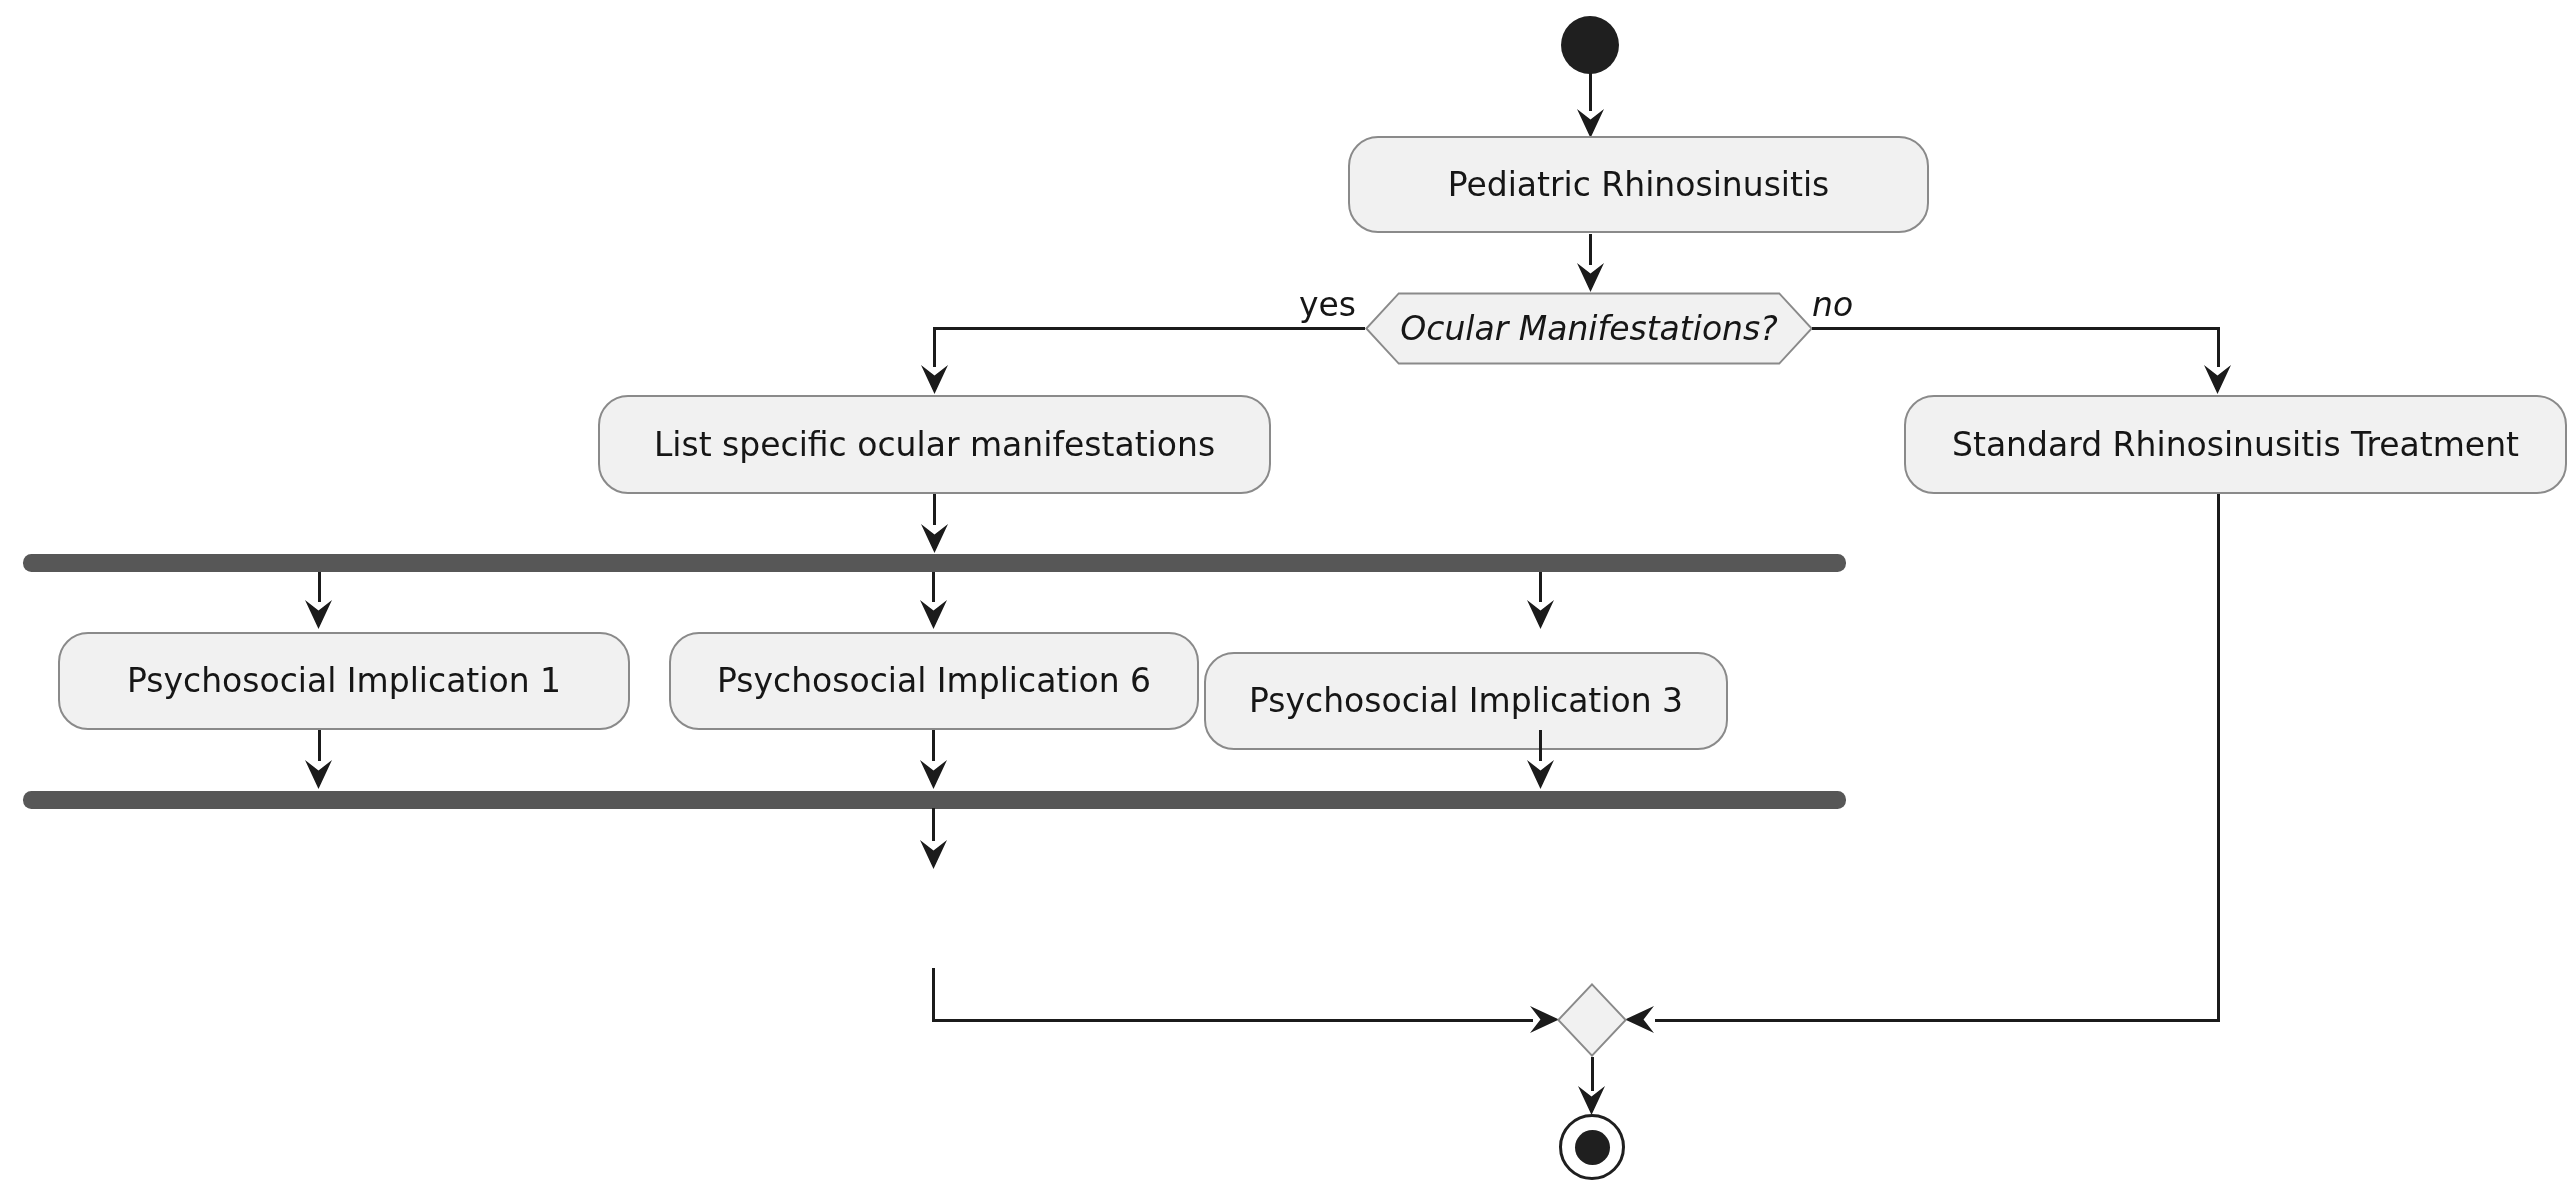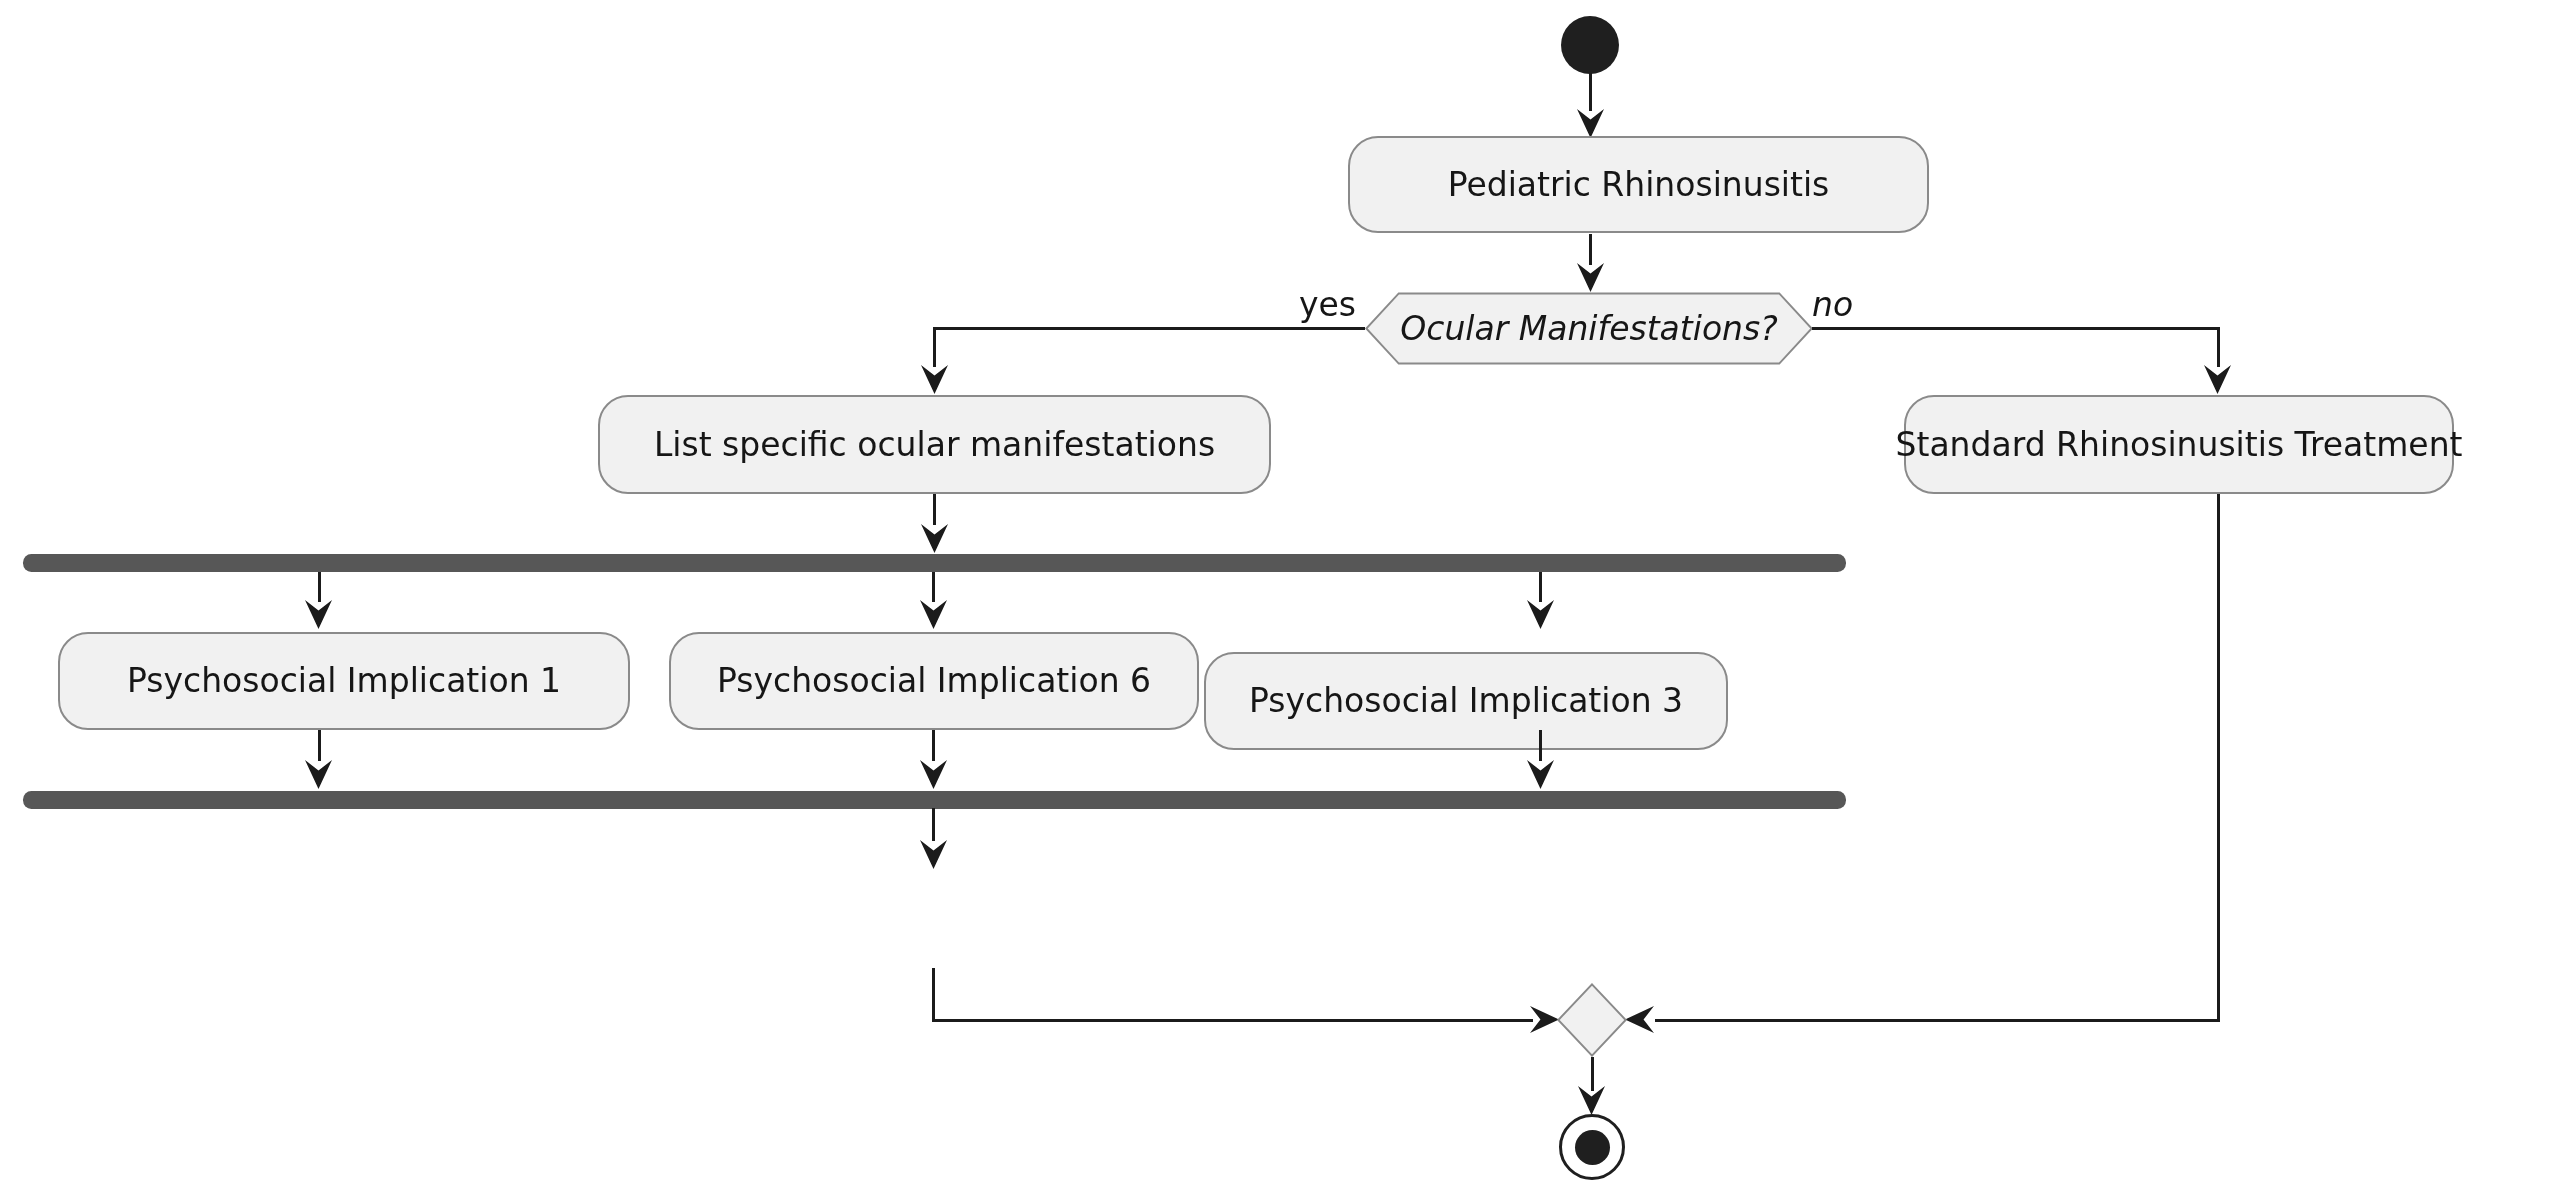--- a/index.html
+++ b/index.html
@@ -80,21 +80,21 @@
   <div class="ah-down" style="left:921px;top:365px;"></div>
 
   <div class="hline" style="left:1812px;top:327px;width:407px;"></div>
   <div class="vline" style="left:2217px;top:327px;height:40px;"></div>
   <div class="ah-down" style="left:2204px;top:365px;"></div>
 
   <div class="node" style="left:598px;top:395px;width:673px;height:99px;">
     <span>List specific ocular manifestations</span>
   </div>
 
-  <div class="node" style="left:1904px;top:395px;width:550px;height:99px;">
+  <div class="node" style="left:1904px;top:395px;width:663px;height:99px;">
     <span>Standard Rhinosinusitis Treatment</span>
   </div>
 
   <div class="vline" style="left:933px;top:494px;height:31px;"></div>
   <div class="ah-down" style="left:921px;top:524px;"></div>
 
   <div class="bar" style="left:23.4px;top:554px;width:1823px;"></div>
 
   <div class="vline" style="left:318px;top:572px;height:30px;"></div>
   <div class="ah-down" style="left:305px;top:600px;"></div>

